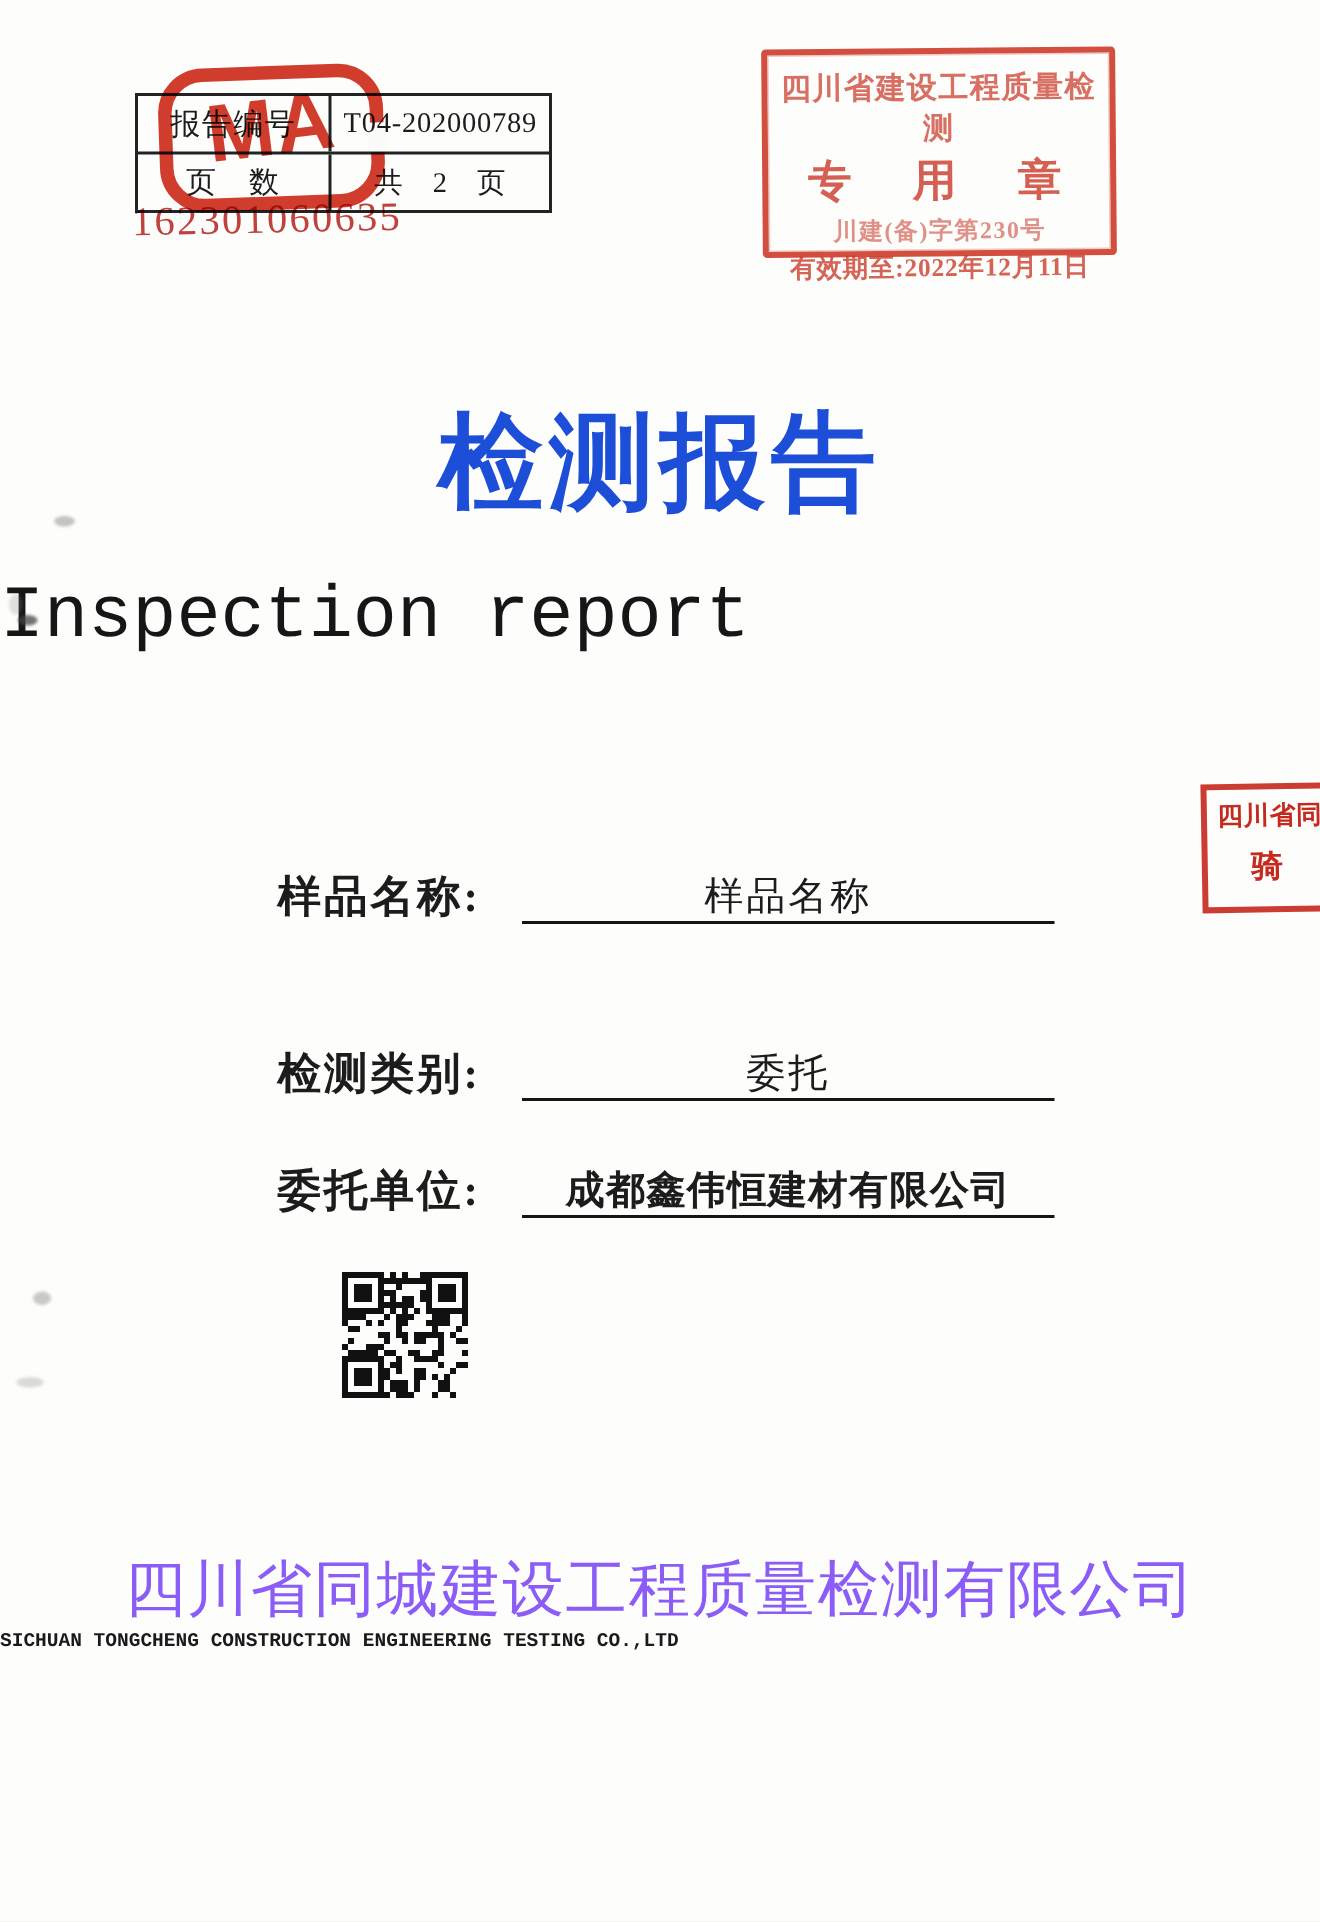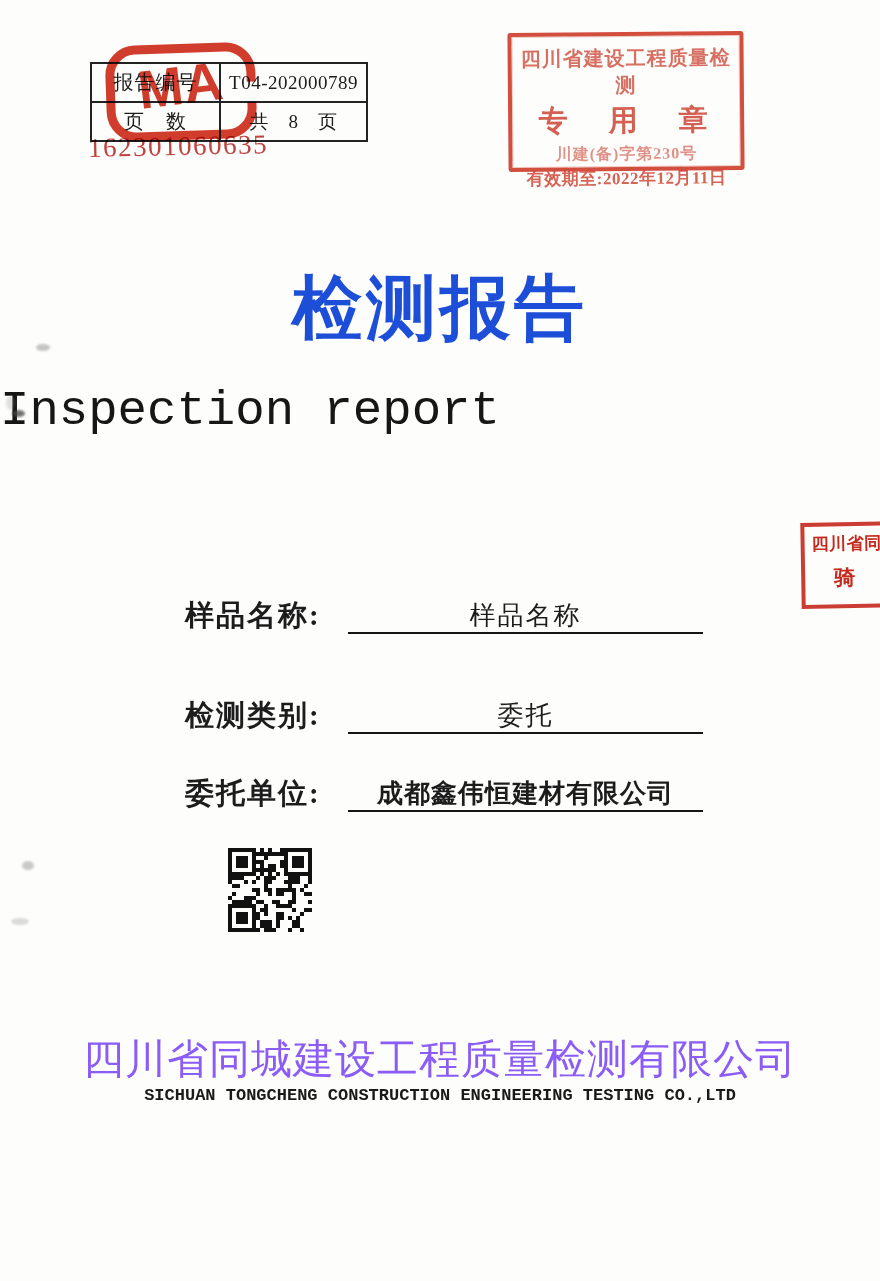--- a/index.html
+++ b/index.html
@@ -122,42 +122,41 @@
     border-bottom:2px solid #151515;
   }
   .field .fvalue{
     position:absolute;left:163px;top:2px;width:355px;
     text-align:center;font-size:26px;letter-spacing:2px;
   }
   .field.f3 .fvalue{
     font-family:"Liberation Sans", sans-serif;
     font-weight:bold;font-size:26px;letter-spacing:1px;
   }
-  .f1{top:596px;} .f2{top:696px;} .f3{top:774px;}
+  .f1{top:578px;} .f2{top:696px;} .f3{top:774px;}
   
   .qr{
     position:absolute;left:228px;top:848px;
     width:84px;height:84px;
     display:grid;
     grid-template-columns:repeat(21,1fr);
     grid-template-rows:repeat(21,1fr);
   }
   .qr .on{background:#111;}
   
   .company-zh{
     position:absolute;left:0;right:0;top:1032px;
     text-align:center;font-size:41px;letter-spacing:1px;
     color:#8b5cf6;
     font-family:Liberation Serif, serif;
   }
   .company-en{
     position:absolute;left:0;right:0;top:1086px;
-    text-align:center;
     font-family:"Liberation Mono", monospace;
-    font-weight:bold;font-size:17px;letter-spacing:0;
+    font-weight:bold;font-size:13px;letter-spacing:0;
     color:#1a1a1a;
   }
   
   .smudge{position:absolute;background:#8a8a8a;border-radius:50%;filter:blur(1px);}
   .sm1{left:36px;top:344px;width:14px;height:7px;opacity:.5;}
   .sm2{left:6px;top:396px;width:9px;height:14px;opacity:.25;}
   .sm3{left:12px;top:410px;width:13px;height:7px;opacity:.75;background:#444;}
   .sm4{left:22px;top:861px;width:12px;height:9px;opacity:.45;}
   .sm5{left:11px;top:918px;width:18px;height:7px;opacity:.3;}
 </style>
@@ -166,21 +165,21 @@
 
 <div class="page">
 
   <div class="report-table">
     <div class="tr">
       <div class="th">报告编号</div>
       <div class="td">T04-202000789</div>
     </div>
     <div class="tr">
       <div class="th">页　数</div>
-      <div class="td">共　8　页</div>
+      <div class="td">共　2　页</div>
     </div>
   </div>
 
   <div class="cma">
     <div class="cma-ring"></div>
     <div class="cma-letters">MA</div>
   </div>
 
   <div class="serial">162301060635</div>
 

